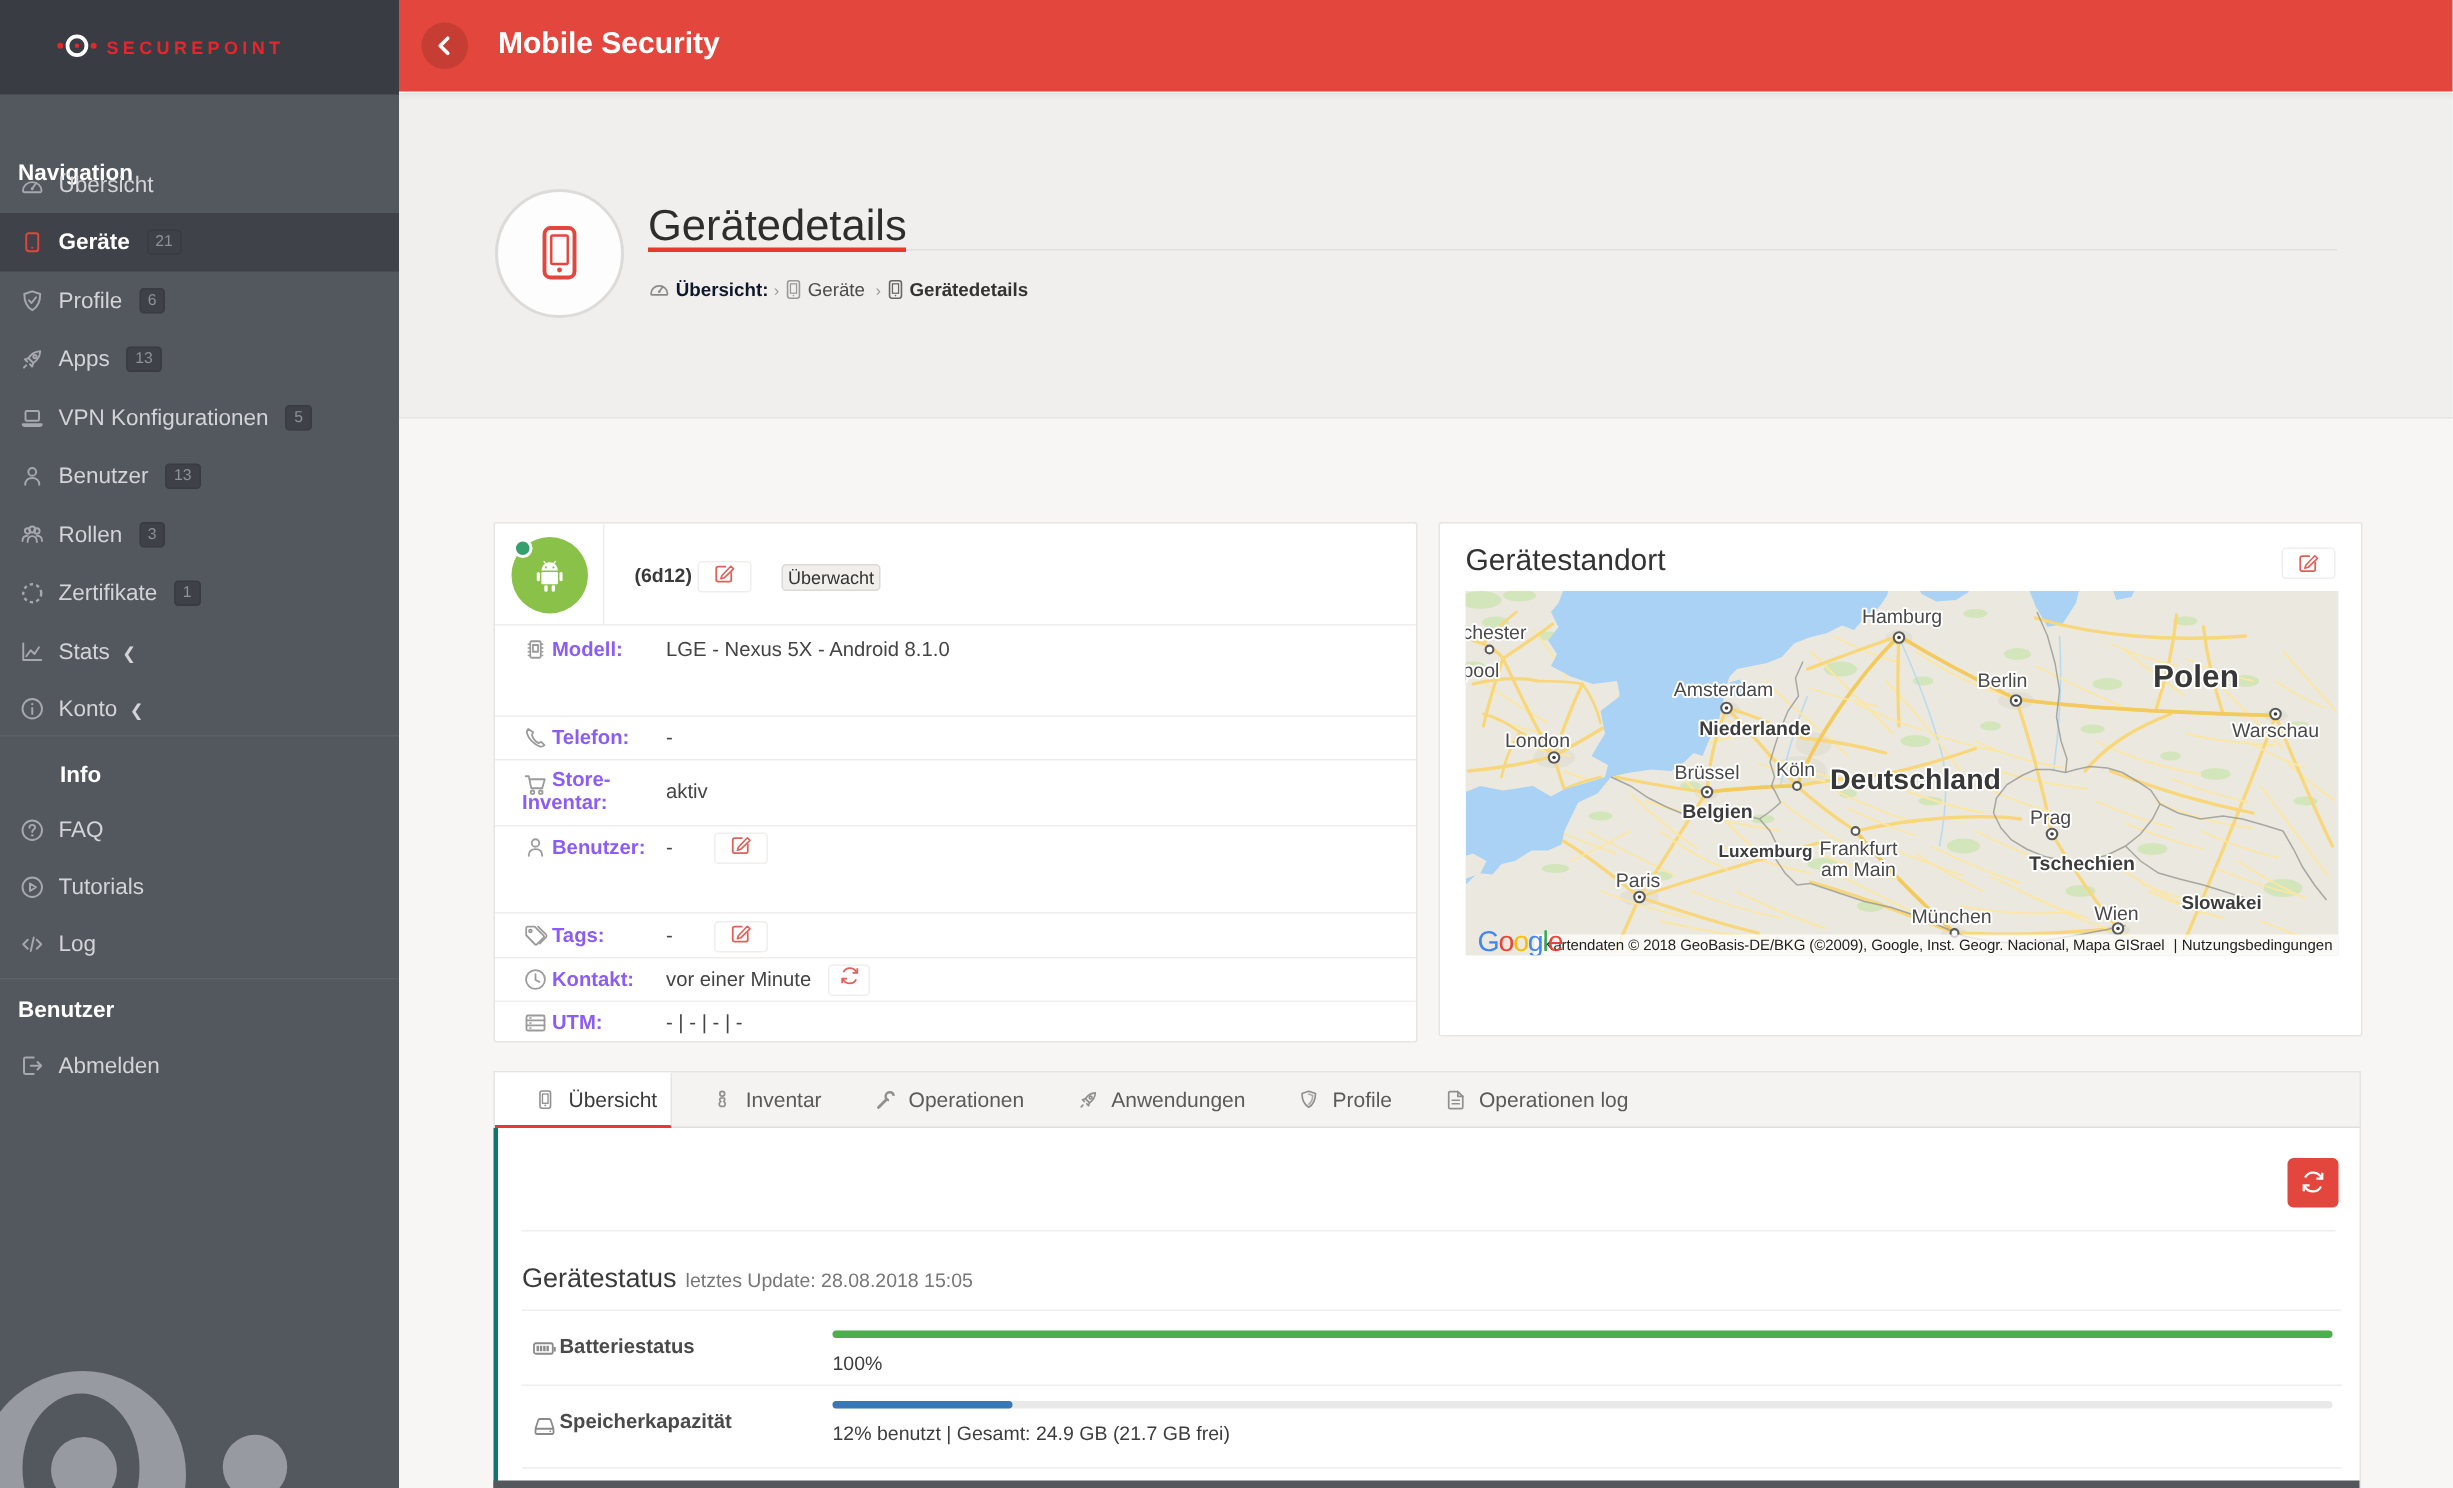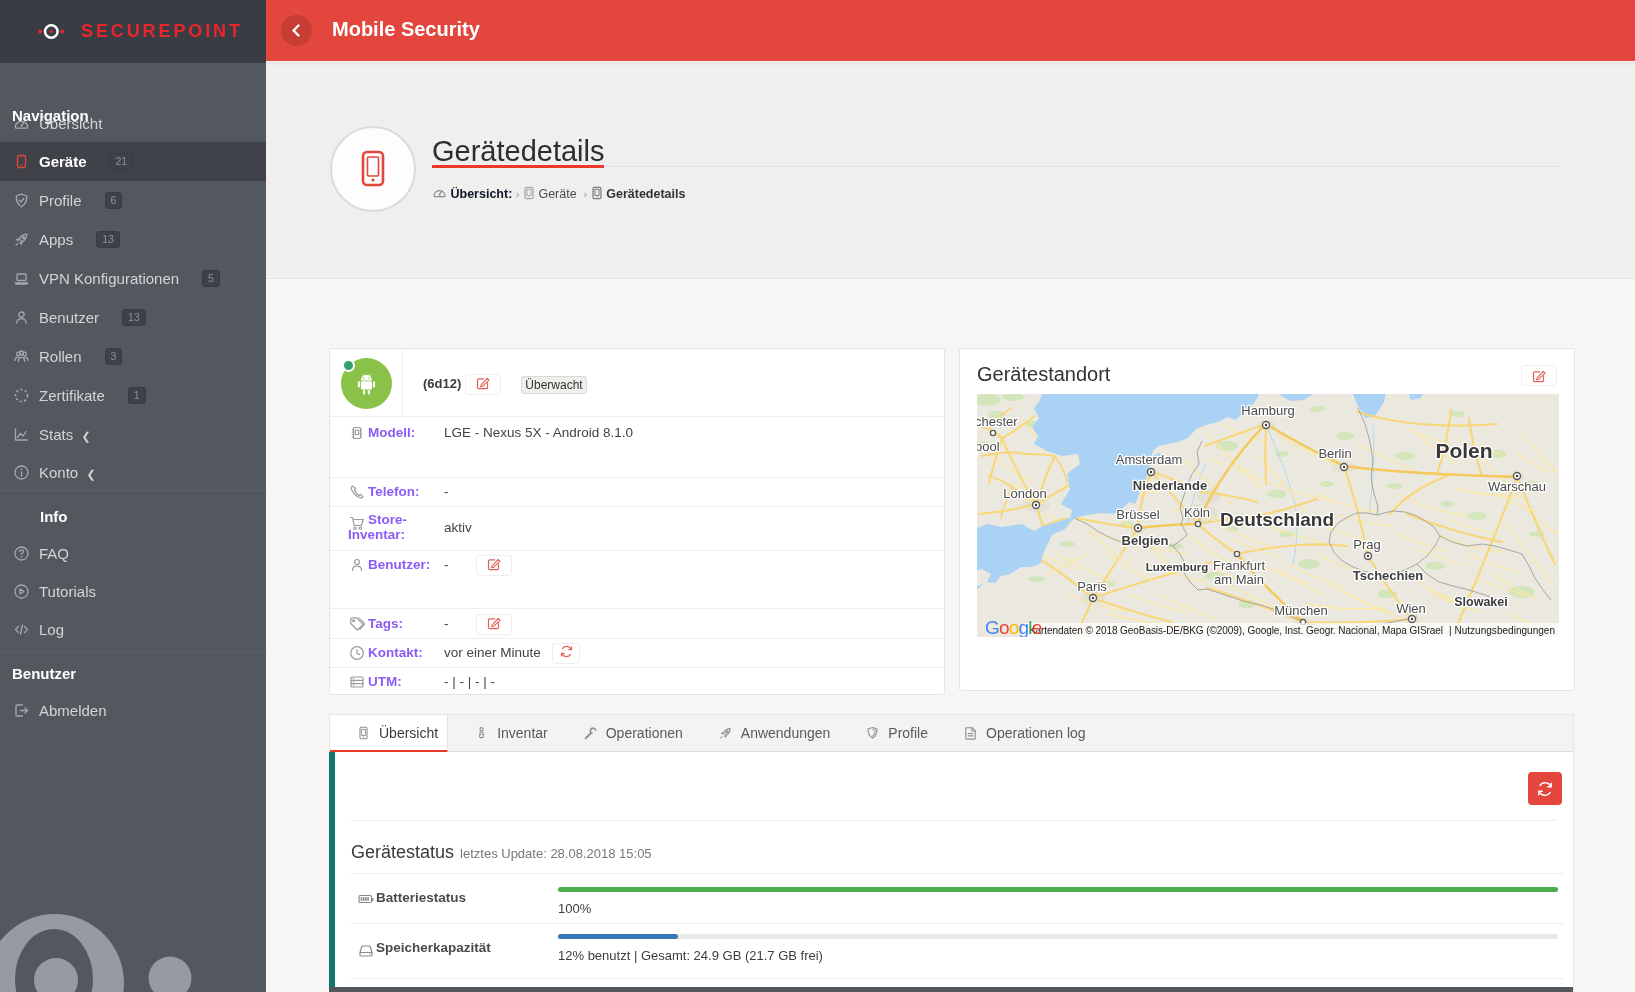--- a/index.html
+++ b/index.html
@@ -7,21 +7,21 @@
 
 #sidebar { position:absolute; left:0; top:0; width:266px; height:992px; background:#53575e; z-index:5; }
 #logo { position:absolute; left:0; top:0; width:266px; height:63px; background:#393c43; }
 #logo .lg { position:absolute; left:37px; top:21px; width:210px; height:22px; color:#e8252b; font-weight:bold; }
 .navlabel { color:#ffffff; font-weight:bold; font-size:15px; padding:0 0 0 12px; }
 .navitem { position:absolute; left:0; width:266px; height:39px; color:#d3d4d7; font-size:15px; line-height:39px; }
 .navitem .ico { position:absolute; left:13px; top:11px; width:17px; height:17px; color:#a5a8ad; }
 .navitem .ico svg { display:block; }
 .navitem .txt { position:absolute; left:39px; top:0; }
 .navitem.active { background:#3f4248; color:#fff; font-weight:bold; }
-.badge { display:inline-block; background:#3e4147; border:1px solid #383b41; color:#8f9196; font-size:10.5px; font-weight:normal; line-height:13px; border-radius:3px; padding:1px 5px; vertical-align:2px; margin-left:23px; }
+.badge { display:inline-block; background:#3e4147; border:1px solid #383b41; color:#8f9196; font-size:10.5px; font-weight:normal; line-height:13px; border-radius:3px; padding:1px 5px; vertical-align:2px; margin-left:11px; }
 .navdiv { position:absolute; left:0; width:266px; border-top:1px solid #5d6066; }
 
 #wm { position:absolute; left:0; top:905px; width:266px; height:87px; overflow:hidden; }
 
 #topbar { position:absolute; left:266px; top:0; width:1369px; height:61px; background:#e2463c; z-index:4; }
 #backbtn { position:absolute; left:281px; top:15px; width:31px; height:31px; border-radius:50%; background:#c53d33; z-index:6; color:#fff; text-align:center; line-height:29px; font-size:17px; font-weight:bold; }
 #mstitle { position:absolute; left:332px; top:18px; color:#fff; font-size:20px; font-weight:bold; z-index:6; }
 
 #hband { position:absolute; left:266px; top:62px; width:1369px; height:217px; background:#f0efed; border-bottom:1px solid #e7e5e3; box-shadow:inset 0 4px 4px -3px rgba(0,0,0,0.07); }
 #avatar { position:absolute; left:330px; top:126px; width:86px; height:86px; border-radius:50%; background:#fdfdfd; border:2px solid #dddbd9; }
@@ -42,21 +42,21 @@
 .editbtn { display:inline-block; width:36px; height:21px; background:#fff; border:1px solid #f1efed; border-radius:3px; text-align:center; }
 
 #maptitle { position:absolute; left:17px; top:14px; font-size:20px; color:#333; }
 #mapedit { position:absolute; right:17px; top:16px; width:36px; height:21px; border:1px solid #f1efed; border-radius:3px; text-align:center; padding-top:2px; }
 #mapbox { position:absolute; left:17px; top:45px; width:582px; height:243px; overflow:hidden; }
 
 #tabs { position:absolute; left:329px; top:714px; width:1245px; height:38px; background:#f4f3f1; border:1px solid #e7e5e2; border-bottom:1px solid #e0dedc; }
 .tab { position:relative; float:left; height:37px; line-height:37px; font-size:14px; color:#5a5a5a; padding:0 9px 0 26px; }
 .tab .tico { display:inline-block; vertical-align:-3px; margin-right:8px; color:#8f8f8f; }
 .tab.active { background:#fff; border-right:1px solid #e7e5e2; border-bottom:3px solid #e8392b; height:38px; color:#3a3a3a; }
-#panel { position:absolute; left:329px; top:752px; width:1245px; height:240px; background:#fff; border-left:6px solid #0f766e; border-right:1px solid #e7e5e2; }
+#panel { position:absolute; left:329px; top:752px; width:1245px; height:240px; background:#fff; border-left:3px solid #0f766e; border-right:1px solid #e7e5e2; }
 #refresh { position:absolute; left:1193px; top:20px; width:34px; height:33px; background:#e2463c; border-radius:4px; color:#fff; text-align:center; line-height:33px; font-size:15px; }
 #gsline { position:absolute; left:16px; right:16px; top:68px; border-top:1px solid #f0eeec; }
 #gshead { position:absolute; left:16px; top:90px; }
 #gshead .h { font-size:18px; color:#3a3a3a; }
 #gshead .s { font-size:13px; color:#777; margin-left:6px; }
 .srow { position:absolute; left:16px; width:1213px; border-top:1px solid #f0eeec; }
 .srow .sicon { position:absolute; left:7px; top:50%; margin-top:-8px; width:17px; height:17px; color:#8a8a8a; }
 .srow .slabel { position:absolute; left:25px; font-weight:bold; color:#4a4a4a; font-size:13.5px; }
 .bar { position:absolute; left:207px; right:6px; height:5px; border-radius:3px; background:#e9e9e9; }
 .bar .fill { position:absolute; left:0; top:0; height:5px; border-radius:3px; }
@@ -213,21 +213,21 @@
       <circle cx="170" cy="73" r="21.5" fill="#979aa1"></circle>
     </svg>
   </div>
   <div id="logo">
     <div class="lg">
       <svg width="30" height="19" viewBox="0 0 30 19" style="vertical-align:-4px;">
         <circle cx="3.2" cy="9.5" r="2" fill="#e8252b"></circle>
         <circle cx="14.3" cy="9.5" r="6.3" fill="none" stroke="#ffffff" stroke-width="2.5"></circle>
         <circle cx="14.3" cy="9.5" r="1.5" fill="#e8252b"></circle>
         <circle cx="25.4" cy="9.5" r="2" fill="#e8252b"></circle>
-      </svg><span style="letter-spacing:2.9px;font-size:18px;color:#e8252b;margin-left:14px;">SECUREPOINT</span>
+      </svg><span style="letter-spacing:2.9px;font-size:12px;color:#e8252b;margin-left:4px;">SECUREPOINT</span>
     </div>
   </div>
 </div>
 
 <div id="topbar"></div>
 <div id="backbtn"><svg width="31" height="31" viewBox="0 0 31 31">
       <path d="M17.5 10.5 L12.5 15.5 L17.5 20.5" fill="none" stroke="#ffffff" stroke-width="2.4" stroke-linecap="round" stroke-linejoin="round"></path>
     </svg></div>
 <div id="mstitle">Mobile Security</div>
 

